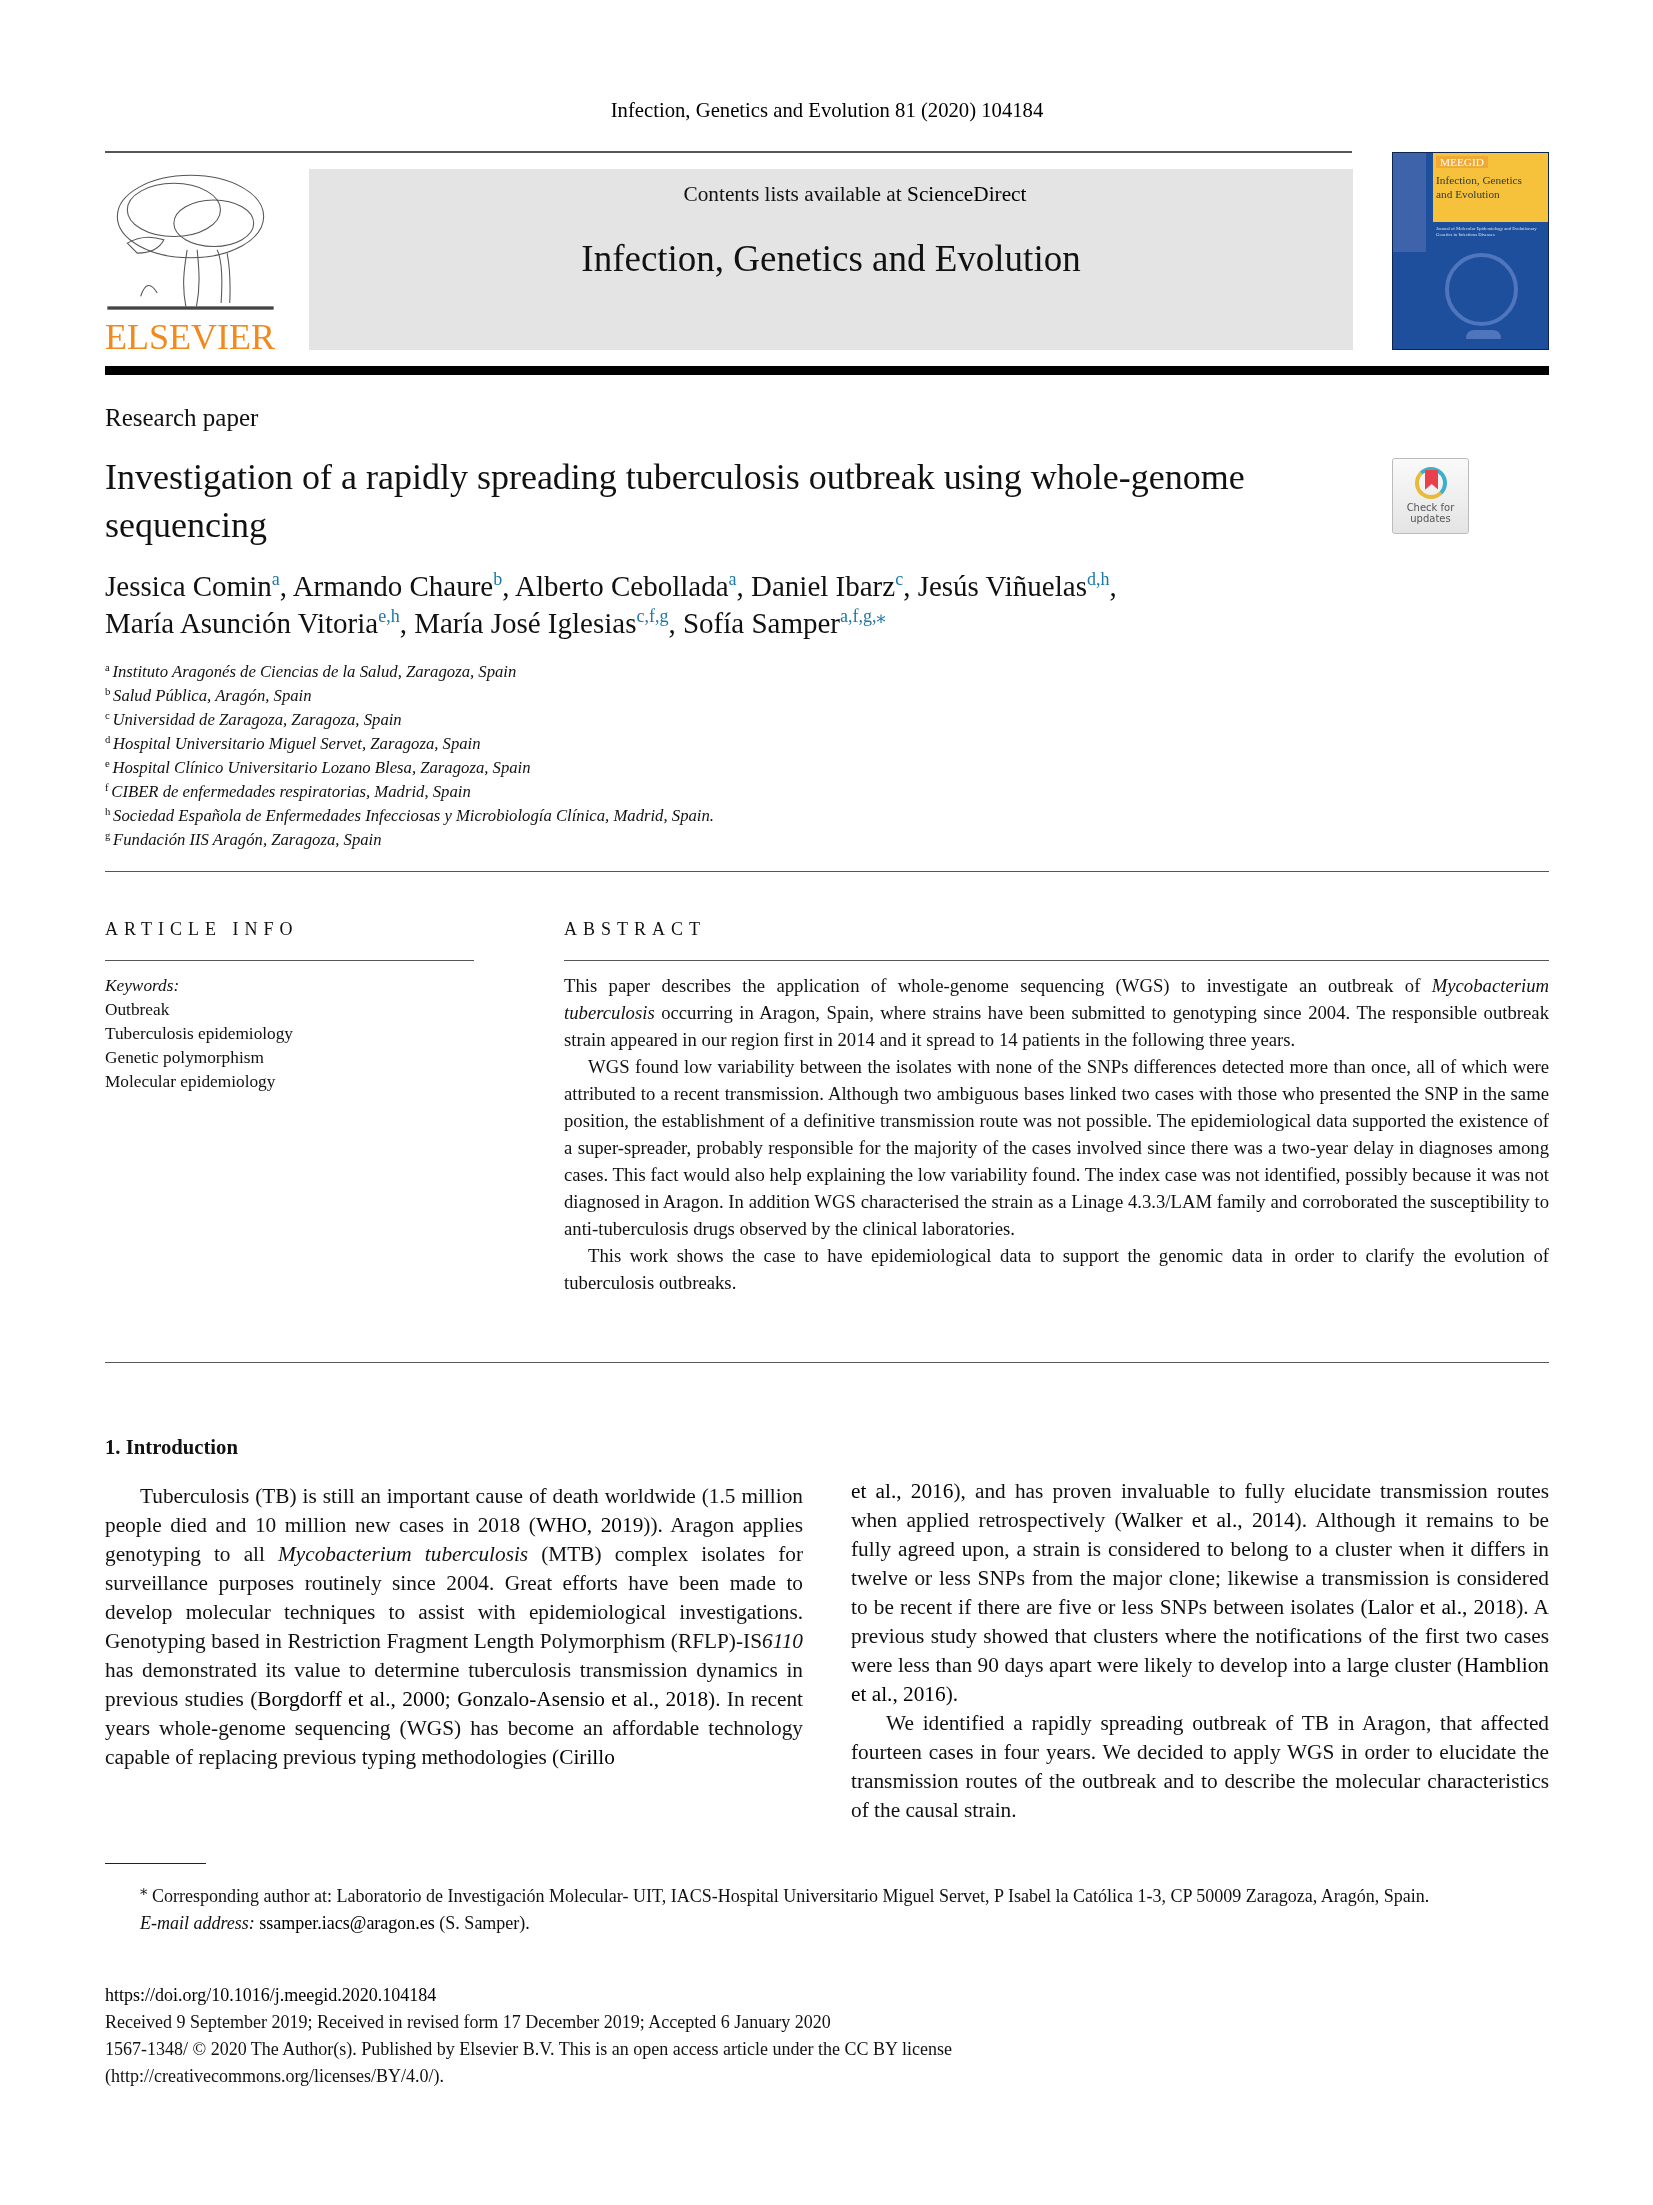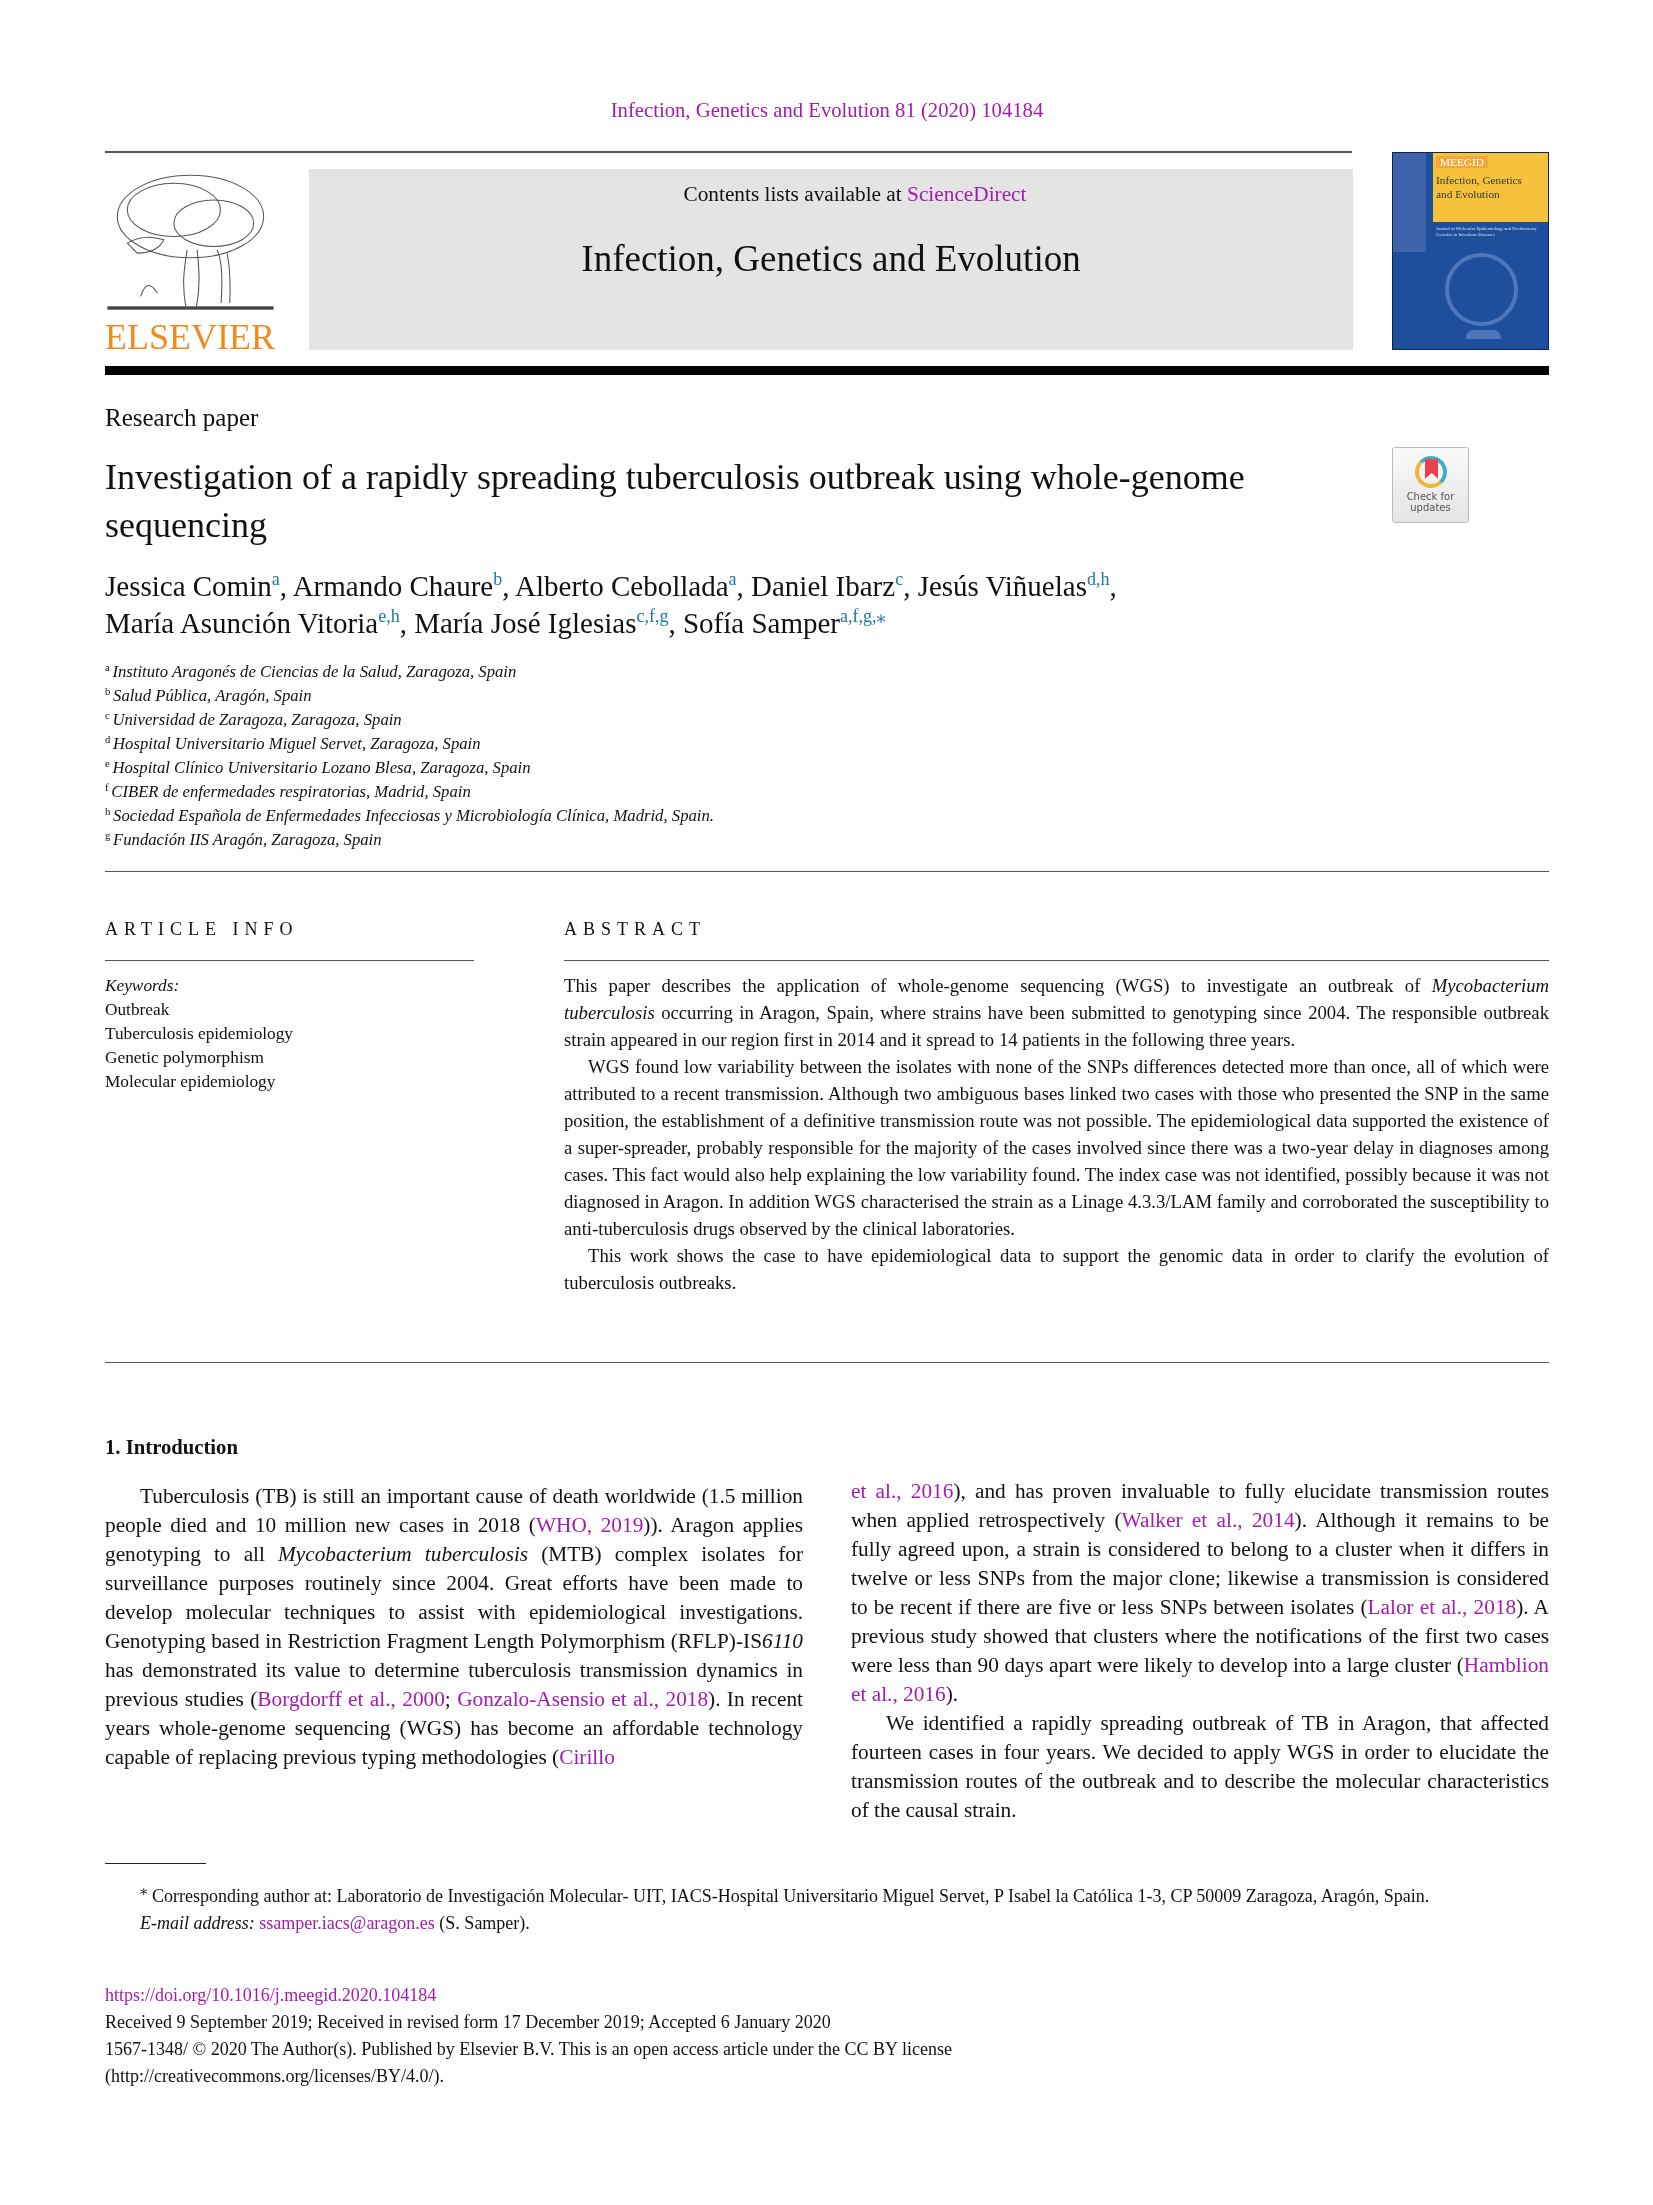--- a/index.html
+++ b/index.html
@@ -1,19 +1,19 @@
 <!DOCTYPE html>
 <html style="font-size:10.7px"><head>
 <meta charset="utf-8">
 <style>
   html, body { margin: 0; padding: 0; background: #ffffff; }
   body { width: 1654px; height: 2205px; position: relative; overflow: hidden;
          font-family: "Liberation Serif", "DejaVu Serif", serif; color: #111; }
   .abs { position: absolute; }
-  a, .link { color: #a21caf; text-decoration: none; }
+  a, .link { color: #000000; text-decoration: none; }
 
   
   #journal-ref { left: 0; width: 1654px; top: 99px; text-align: center; font-size: 20.7px; }
   #top-rule { left: 105px; top: 151px; width: 1247px; height: 2px; background: #555; }
   #elsevier-logo { left: 107px; top: 170px; width: 167px; height: 183px; }
   #elsevier-word { left: 105px; top: 319px; width: 168px; font-size: 36px; color: #f28a1b; letter-spacing: 0px; text-align: center; line-height: 1; }
   #header-box { left: 309px; top: 169px; width: 1044px; height: 181px; background: #e4e4e4; }
   #contents-line { left: 0; top: 13.3px; width: 100%; text-align: center; font-size: 21.3px; margin-left: 24px; }
   #journal-title { left: 0; top: 68px; width: 100%; text-align: center; font-size: 37px; }
   #homepage-line { left: 0; top: 152px; width: 100%; text-align: center; font-size: 21.3px;
@@ -24,21 +24,21 @@
   #cover .meegid { position: absolute; left: 43px; top: 2.7px; font-size: 11.3px; color: #fff; background: #f0a935; padding: 0 4px; }
   #cover .ct { position: absolute; left: 43px; top: 21.3px; font-size: 11.3px; color: #2b3a3a; line-height: 1.2; }
   #cover .sub { position: absolute; left: 43px; top: 73px; font-size: 4.7px; color: #d7e2f4; line-height: 1.3; width: 107px; }
   #cover .globe { position: absolute; left: 52px; top: 100px; width: 73px; height: 73px; border-radius: 50%; border: 4px solid #4f75bd; box-sizing: border-box; }
   #cover .stand { position: absolute; left: 73px; top: 177px; width: 35px; height: 9.3px; background: #4f75bd; border-radius: 9.3px 9.3px 1.3px 1.3px; }
   #thick-bar { left: 105px; top: 366px; width: 1444px; height: 8.7px; background: #000; }
 
   
   #article-type { left: 105px; top: 404px; font-size: 25px; }
   #article-title { left: 105px; top: 453px; width: 1220px; font-size: 36px; line-height: 48px; }
-  #crossmark { left: 1392px; top: 447px; width: 77px; height: 76px; border: 1.3px solid #bbb; border-radius: 2.7px; background: linear-gradient(#fafafa, #e4e4e4); box-sizing: border-box; }
+  #crossmark { left: 1392px; top: 458px; width: 77px; height: 76px; border: 1.3px solid #bbb; border-radius: 2.7px; background: linear-gradient(#fafafa, #e4e4e4); box-sizing: border-box; }
   #crossmark .ring { position: absolute; left: 22px; top: 8px; width: 32px; height: 32px; border-radius: 50%; border: 4.7px solid #e9b938; border-top-color: #3bb0c8; border-right-color: #3bb0c8; box-sizing: border-box; }
   #crossmark .flag { position: absolute; left: 32px; top: 10.7px; width: 13.3px; height: 20px; background: #e8414b; clip-path: polygon(0 0,100% 0,100% 100%,50% 72%,0 100%); }
   #crossmark .txt { position: absolute; left: 0; top: 43px; width: 100%; text-align: center; font-size: 10px; line-height: 11.3px; color: #555;
                     font-family: "DejaVu Sans", "Liberation Sans", sans-serif; }
 
   #authors { left: 105px; top: 568px; width: 1400px; font-size: 29px; line-height: 37px; }
   #authors sup { font-size: 18px; color: #1a77a8; vertical-align: 11.3px; line-height: 0; }
 
   #affiliations { left: 105px; top: 660px; font-size: 16.7px; line-height: 24px; font-style: italic; }
   #affiliations sup { font-style: normal; font-size: 10.7px; vertical-align: 6px; margin-right: 2.7px; line-height: 0; }

